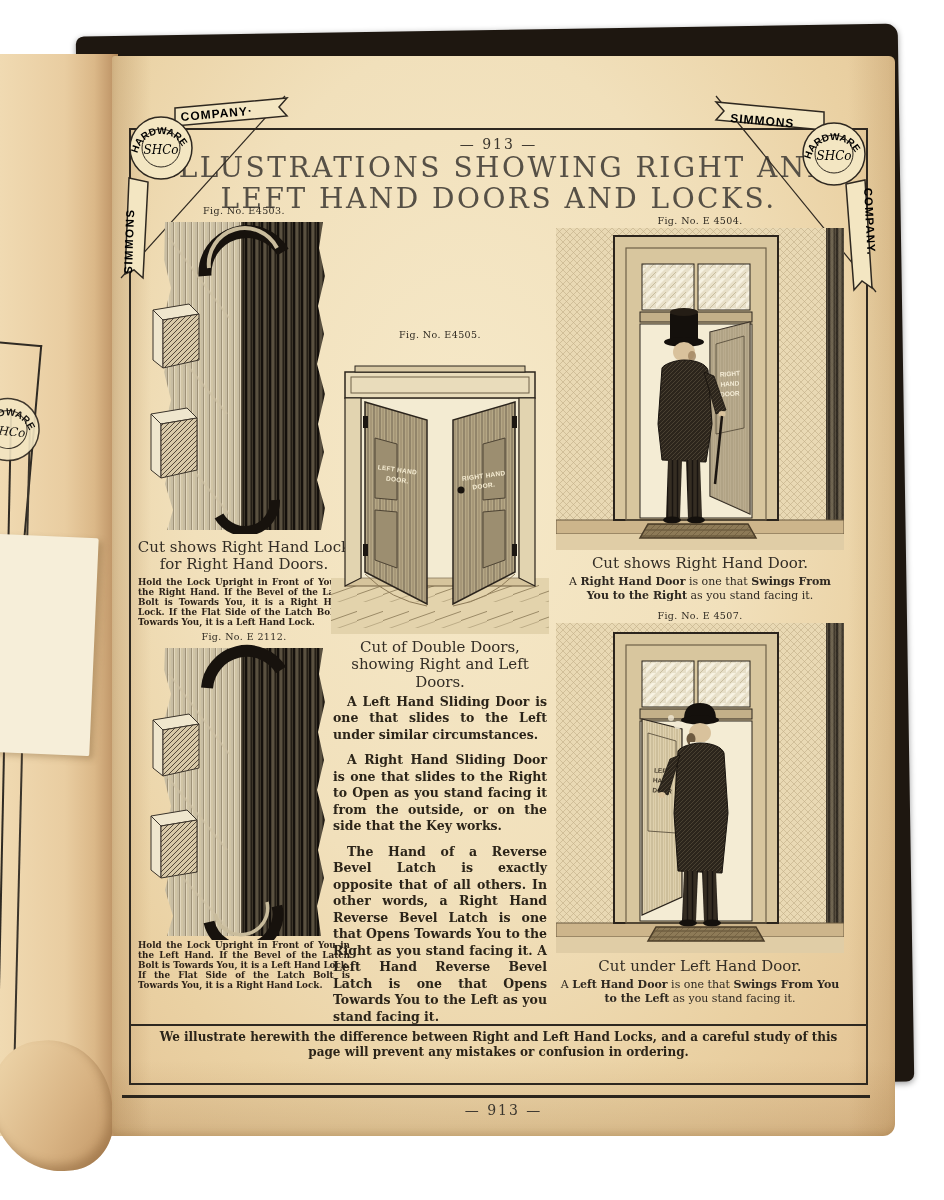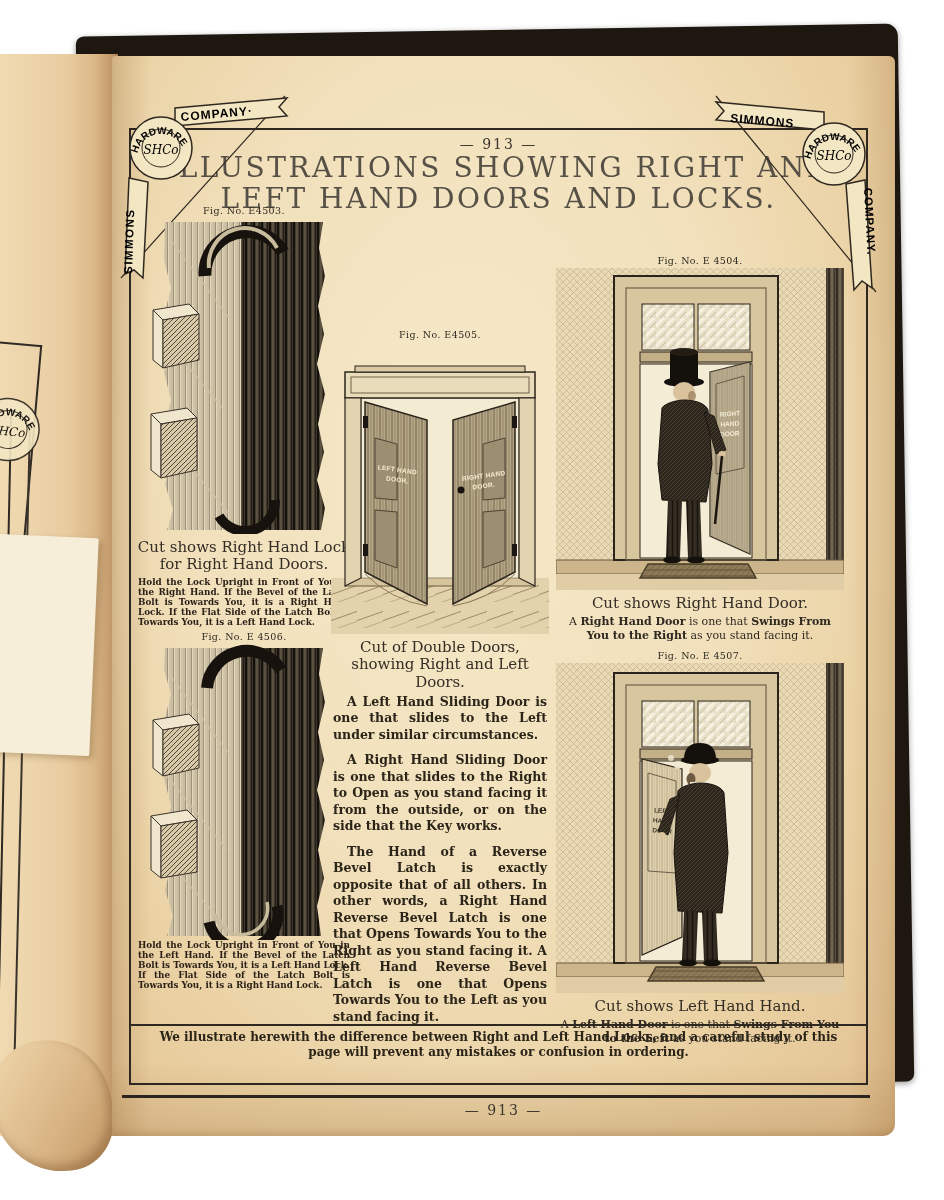--- a/index.html
+++ b/index.html
@@ -36,21 +36,21 @@
   .pageno-bottom{position:absolute;top:1046px;left:0;width:100%;text-align:center;
                  font-size:14px;letter-spacing:2px;color:#3b362e;}
   .pageno-top{position:absolute;top:6px;left:0;width:100%;text-align:center;
               font-size:14px;letter-spacing:2px;color:#3b362e;}
   .title{position:absolute;top:22px;left:0;width:100%;text-align:center;
          font-size:28px;line-height:31px;letter-spacing:2.5px;color:#565046;font-weight:400;}
   
   .col{position:absolute;}
   .col-left{left:2px;top:72px;width:222px;}
   .col-mid{left:200px;top:196px;width:218px;}
-  .col-right{left:424px;top:82px;width:290px;margin-top:40px;}
+  .col-right{left:424px;top:82px;width:290px;}
   .fig-label{text-align:center;font-size:9.5px;font-weight:normal;letter-spacing:.4px;color:#2f2a22;margin:3px 0 2px;}
   .etch,.figsvg{display:block;margin:0 auto;}
   .caption{text-align:center;font-size:15px;line-height:1.15;color:#332d25;margin:5px 2px 3px;}
   .smallbold{font-size:8.8px;font-weight:bold;text-align:justify;line-height:1.16;color:#2b2118;padding:0 5px;margin:0 0 2px;}
   .para{font-size:12.5px;font-weight:bold;text-align:justify;line-height:1.32;color:#2b2419;
         text-indent:14px;margin:0 2px 9px;}
   .stmt{text-align:center;font-size:11px;line-height:1.25;color:#2e2821;margin:1px 4px 7px;font-weight:400;}
   .stmt b{font-weight:bold;}
   .footer{position:absolute;left:0;right:0;bottom:16px;border-top:2px solid #2e2820;
           padding:4px 14px 6px;text-align:center;font-size:12px;font-weight:bold;
@@ -200,21 +200,21 @@
             <polygon points="2,196 38,190 48,200 12,206" fill="#efe6cd"></polygon>
             <polygon points="2,196 12,206 12,260 2,252" fill="#efe6cd"></polygon>
             <polygon points="12,206 48,200 48,252 12,260" fill="url(#pDiag)"></polygon>
           </g>
           <path d="M70,298 A30 30 0 0 0 126,282" stroke="#17120d" stroke-width="10" fill="none"></path>
         </svg>
 
         <div class="caption">Cut shows Right Hand Lock for Right Hand Doors.</div>
         <p class="smallbold">Hold the Lock Upright in Front of You in the Right Hand.  If the Bevel of the Latch Bolt is Towards You, it is a Right Hand Lock.  If the Flat Side of the Latch Bolt is Towards You, it is a Left Hand Lock.</p>
 
-        <div class="fig-label">Fig. No. E 4506.</div>
+        <div class="fig-label">Fig. No. E 2112.</div>
 
         <svg class="etch" width="190" height="296" viewBox="0 0 190 296">
           <clipPath id="clipEtchB">
               <polygon points="16,4 174,4 170,30 176,58 169,88 175,116 168,146 176,176 169,206 175,234 168,262 172,292 18,292 24,272 16,246 23,218 15,190 22,162 15,134 22,106 15,78 22,50 15,26"></polygon>
             </clipPath>
           <g clip-path="url(#clipEtchB)">
             <rect x="10" y="0" width="82" height="296" fill="url(#pGrainL)"></rect>
             <rect x="92" y="0" width="88" height="296" fill="url(#pGrainD)"></rect>
             <path d="M20,30 L80,110 M16,130 L78,206 M18,216 L80,286" stroke="#cfc2a4" stroke-width="2" opacity="0.7"></path>
           </g>
@@ -360,21 +360,21 @@
             <polygon points="124,132 114,136 102,168 112,172" fill="url(#pCoat)" stroke="#17120d" stroke-width="0.8"></polygon>
             <ellipse cx="106" cy="172" rx="3.5" ry="3" fill="#d9c29c"></ellipse>
             <polygon points="128,248 142,248 140,298 126,298" fill="url(#pLeg)"></polygon>
             <polygon points="146,248 160,248 162,298 148,298" fill="url(#pLeg)"></polygon>
             <ellipse cx="132" cy="300" rx="9" ry="3.5" fill="#14100c"></ellipse>
             <ellipse cx="156" cy="300" rx="9" ry="3.5" fill="#14100c"></ellipse>
           </g>
           <polygon points="100,304 200,304 208,318 92,318" fill="url(#pMat)" stroke="#4a3c28" stroke-width="1.5"></polygon>
         </svg>
 
-        <div class="caption">Cut shows Left Hand Hand.</div>
+        <div class="caption">Cut under Left Hand Door.</div>
         <p class="stmt"><span>A </span><b>Left Hand Door</b><span> is one that </span><b>Swings From You to the Left</b><span> as you stand facing it.</span></p>
       </div>
 
       <div class="footer">We illustrate herewith the difference between Right and Left Hand Locks, and a careful study of this page will prevent any mistakes or confusion in ordering.</div>
     </div>
 
     <div class="bottom-rule"></div>
     <div class="pageno-bottom">— 913 —</div>
   </div>
 

